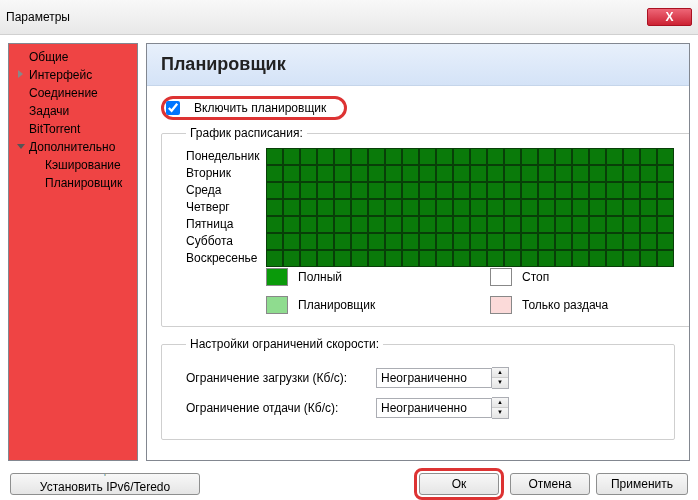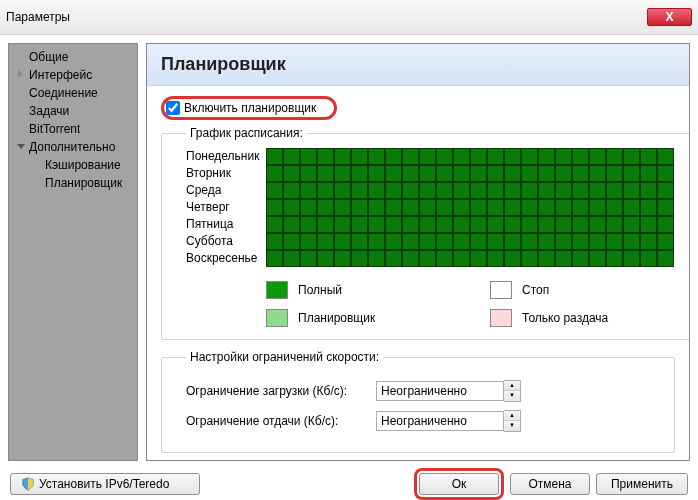--- a/index.html
+++ b/index.html
@@ -4,61 +4,61 @@
 <style>
 * { box-sizing: border-box; margin: 0; padding: 0; font-family: 'Segoe UI', Tahoma, sans-serif; font-size: 12px; }
 body { background: #fff; width: 698px; height: 500px; overflow: hidden; }
 
 .titlebar { height: 35px; background: linear-gradient(#f8f8f8, #e8e8e8); border-bottom: 1px solid #d0d0d0; display: flex; align-items: center; padding: 0 6px; }
 .titlebar-text { flex: 1; color: #000; }
 .close-btn { width: 45px; height: 18px; background: linear-gradient(#e67, #c23); border: 1px solid #a12; border-radius: 2px; color: #fff; display: flex; align-items: center; justify-content: center; font-weight: bold; cursor: pointer; }
 
 .body-area { display: flex; padding: 8px; gap: 8px; height: 434px; }
 
-.sidebar { width: 130px; border: 1px solid #828790; background: #a3a3a3; padding: 4px 2px; }
+.sidebar { width: 130px; border: 1px solid #828790; background: #ef4444; padding: 4px 2px; }
 .tree-item { padding: 2px 4px 2px 18px; color: #000; cursor: pointer; white-space: nowrap; position: relative; }
 .tree-item.expandable::before { content: ''; position: absolute; left: 6px; top: 6px; width: 0; height: 0; border-left: 4px solid transparent; border-right: 4px solid transparent; border-top: 5px solid #555; }
 .tree-item.collapsible::before { content: ''; position: absolute; left: 7px; top: 4px; width: 0; height: 0; border-top: 4px solid transparent; border-bottom: 4px solid transparent; border-left: 5px solid #888; }
 .tree-child { padding-left: 34px; }
 
 .main { flex: 1; border: 1px solid #828790; background: #fff; display: flex; flex-direction: column; overflow: hidden; }
 .main-header { background: linear-gradient(#e8f0fb, #d4e3f7); padding: 10px 14px; border-bottom: 1px solid #c5d5ea; }
 .main-header h1 { font-size: 18px; font-weight: bold; color: #222; }
 
 .main-content { padding: 10px 14px; flex: 1; overflow: auto; }
 
-.enable-row { display: inline-flex; align-items: center; gap: 4px; margin-bottom: 6px; padding: 2px 18px 2px 2px; border: 3px solid #d33; border-radius: 14px; }
+.enable-row { display: inline-flex; align-items: center; gap: 14px; margin-bottom: 6px; padding: 2px 18px 2px 2px; border: 3px solid #d33; border-radius: 14px; }
 .enable-row input { width: 14px; height: 14px; }
 
 fieldset { border: 1px solid #cfcfcf; border-radius: 2px; padding: 8px 24px 12px; margin-bottom: 10px; }
 legend { padding: 0 4px; color: #000; }
 
 .schedule-table { display: grid; grid-template-columns: 80px 1fr; row-gap: 0; }
 .day-label { font-size: 12px; padding: 1px 0; }
 .day-row { display: flex; }
 .cell { width: 17px; height: 17px; background: #0a7a0a; border: 1px solid #083f08; }
 
-.legend-grid { display: grid; grid-template-columns: 1fr 1fr; gap: 10px 40px; margin-top: 14px; padding-left: 80px; }
+.legend-grid { display: grid; grid-template-columns: 1fr 1fr; gap: 10px 40px; margin-top: 1px; padding-left: 80px; }
 .legend-item { display: flex; align-items: center; gap: 10px; }
 .swatch { width: 22px; height: 18px; border: 1px solid #888; }
 .sw-full { background: #0a9a0a; }
 .sw-stop { background: #fff; }
 .sw-limit { background: #8fdc8f; }
 .sw-seed { background: #fbdad9; }
 
 .speed-row { display: flex; align-items: center; margin: 8px 0; }
 .speed-row label { width: 190px; }
 .speed-input { display: flex; align-items: center; }
-.speed-input input { width: 128px; height: 20px; border: 1px solid #abadb3; padding: 0 4px; }
+.speed-input input { width: 116px; height: 20px; border: 1px solid #abadb3; padding: 0 4px; }
 .spinner { display: flex; flex-direction: column; border: 1px solid #abadb3; border-left: none; }
 .spin-btn { width: 16px; height: 10px; background: linear-gradient(#f6f6f6,#e5e5e5); font-size: 6px; text-align: center; line-height: 8px; cursor: pointer; }
 .spin-btn:first-child { border-bottom: 1px solid #ccc; }
 
 .footer { height: 30px; display: flex; align-items: center; padding: 0 10px; gap: 6px; }
-.btn { height: 22px; padding: 0 14px; background: linear-gradient(#f8f8f8,#e5e5e5); border: 1px solid #8e8f8f; border-radius: 3px; cursor: pointer; display: flex; align-items: center; gap: 4px; }
+.btn { height: 22px; padding: 0 14px; background: linear-gradient(#f8f8f8,#e5e5e5); border: 1px solid #8e8f8f; border-radius: 3px; cursor: pointer; display: flex; align-items: center; gap: 4px; flex-direction: column; }
 .btn.wide { padding: 0 10px; min-width: 190px; justify-content: flex-start; }
 .btn.primary { min-width: 80px; justify-content: center; }
 .ok-wrap { display: inline-flex; padding: 2px; border: 3px solid #d33; border-radius: 8px; }
 .spacer { flex: 1; }
 .shield { width: 14px; height: 14px; }
 </style>
 </head>
 <body>
 
 <div class="titlebar">

